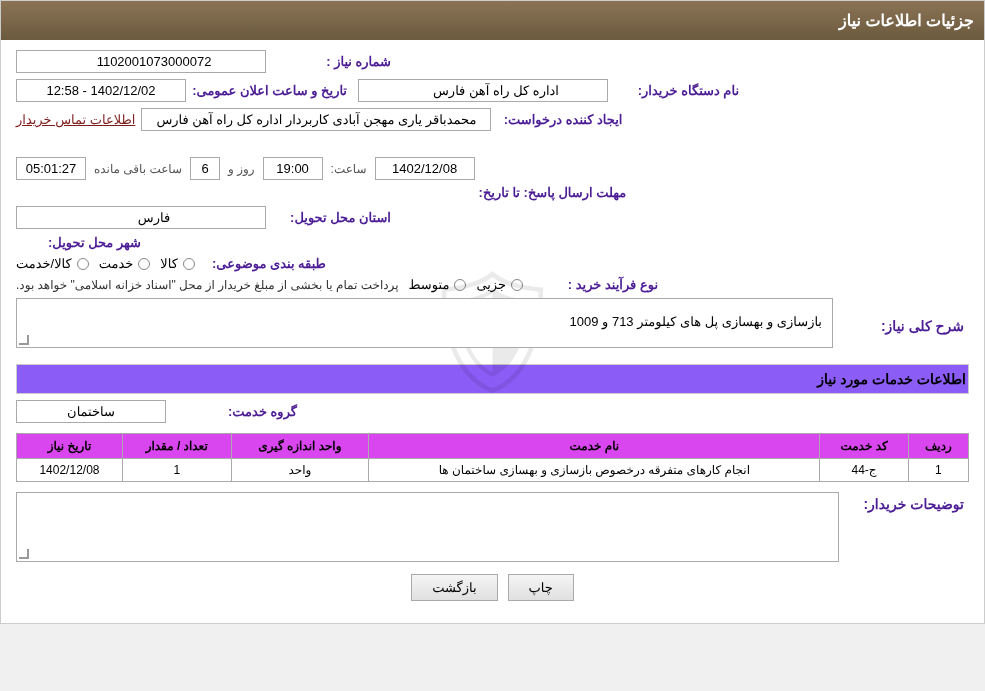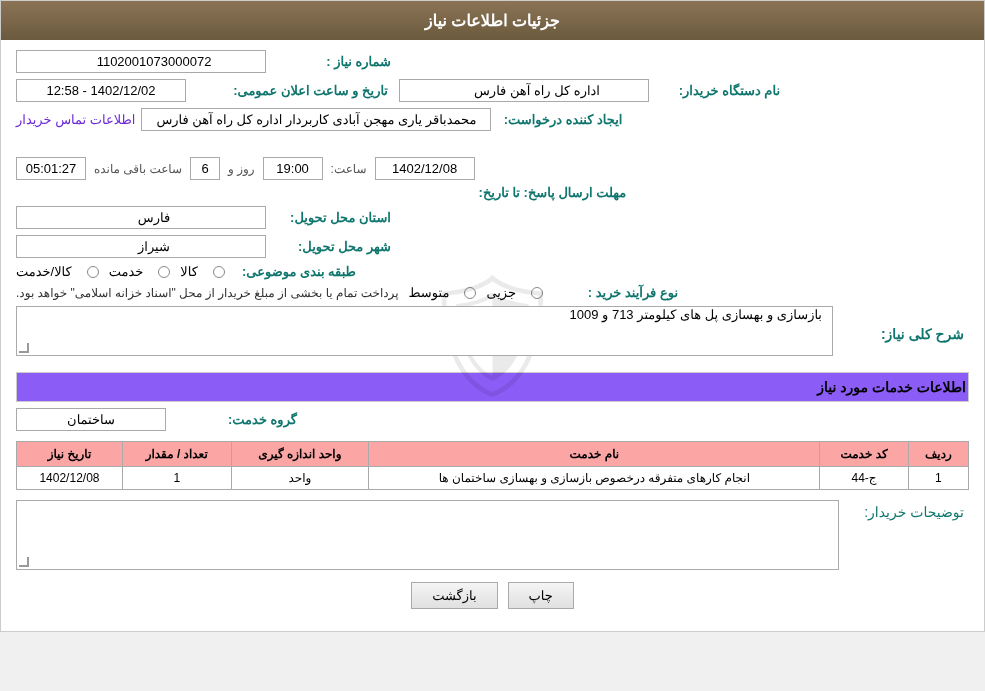--- a/index.html
+++ b/index.html
@@ -11,37 +11,36 @@
     }
     .page-wrapper {
       max-width: 985px;
       margin: 0 auto;
       background: #fff;
       border: 1px solid #ccc;
     }
     .header-bar {
       background: linear-gradient(to bottom, #8B7355, #6B5A3E);
       color: #fff;
-      text-align: center;
       padding: 10px;
       font-size: 16px;
       font-weight: bold;
     }
     .content-area {
       padding: 10px 15px;
     }
     .info-row {
       display: flex;
       align-items: center;
       margin-bottom: 6px;
       justify-content: flex-end;
     }
     .label {
       font-weight: bold;
-      color: #0f766e;
+      color: #4c1d95;
       min-width: 130px;
       text-align: right;
       padding-right: 5px;
       white-space: nowrap;
     }
     .value-box {
       border: 1px solid #aaa;
       background: #fff;
       padding: 3px 6px;
       min-height: 22px;
@@ -81,46 +80,47 @@
     }
     .radio-group {
       display: flex;
       align-items: center;
       gap: 10px;
       justify-content: flex-end;
     }
     .radio-item {
       display: flex;
       align-items: center;
-      gap: 15px;
+      gap: 5px;
     }
     .radio-circle {
       width: 12px;
       height: 12px;
       border-radius: 50%;
       border: 1px solid #888;
       background: #fff;
       display: inline-block;
     }
     .link-text {
-      color: #6d28d9;
+      color: #7f1d1d;
       cursor: pointer;
+      text-decoration: underline;
     }
     .section-title {
       background: #8b5cf6;
       border: 1px solid #ccc;
       padding: 6px 2px;
       font-weight: bold;
       font-size: 14px;
       margin: 10px 0 6px 0;
       text-align: right;
     }
     .description-box {
       border: 1px solid #aaa;
-      padding: 0 10px;
+      padding: 15px 10px;
       min-height: 50px;
       text-align: right;
       background: #fff;
       margin-bottom: 6px;
       width: 100%;
       position: relative;
     }
     .description-box .resize-handle {
       position: absolute;
       bottom: 2px;
@@ -132,21 +132,21 @@
     }
     .services-section {
       margin: 10px 0;
     }
     .services-table {
       width: 100%;
       border-collapse: collapse;
       margin-bottom: 8px;
     }
     .services-table th {
-      background: #fca5a5;
+      background: #d946ef;
       border: 1px solid #aaa;
       padding: 5px 8px;
       text-align: center;
       font-weight: bold;
       font-size: 12px;
     }
     .services-table td {
       border: 1px solid #aaa;
       padding: 4px 8px;
       text-align: center;
@@ -233,21 +233,21 @@
     <div class="shield-watermark">🛡</div>
 
     <div class="info-row">
       <span class="label">شماره نیاز :</span>
       <div class="value-box medium">1102001073000072</div>
     </div>
 
     <div class="row-flex">
       <span class="label">نام دستگاه خریدار:</span>
       <div class="value-box medium">اداره کل راه آهن فارس</div>
-      <span class="label" style="min-width:160px;margin-left:41px;">تاریخ و ساعت اعلان عمومی:</span>
+      <span class="label" style="min-width:160px;">تاریخ و ساعت اعلان عمومی:</span>
       <div class="value-box" style="min-width:170px;">1402/12/02 - 12:58</div>
     </div>
 
     <div class="row-flex">
       <span class="label">ایجاد کننده درخواست:</span>
       <div class="value-box wide">محمدباقر یاری مهجن آبادی کاربردار اداره کل راه آهن فارس</div>
       <span class="link-text">اطلاعات تماس خریدار</span>
     </div>
 
     <div class="date-row">
@@ -261,21 +261,20 @@
       <div class="small-box" style="min-width:70px;">05:01:27</div>
     </div>
 
     <div class="info-row">
       <span class="label">استان محل تحویل:</span>
       <div class="value-box medium">فارس</div>
     </div>
 
     <div class="info-row">
       <span class="label">شهر محل تحویل:</span>
-      <div class="value-box medium">شیراز</div>
     </div>
 
     <div class="row-flex">
       <span class="label">طبقه بندی موضوعی:</span>
       <div class="radio-group">
         <div class="radio-item">
           <span class="radio-circle"></span>
           <span>کالا</span>
         </div>
         <div class="radio-item">
@@ -339,21 +338,21 @@
       <td>انجام کارهای متفرقه درخصوص بازسازی و بهسازی ساختمان ها</td>
       <td>واحد</td>
       <td>1</td>
       <td>1402/12/08</td>
     </tr>
           </tbody>
       </table>
     </div>
 
     <div class="buyer-notes">
-      <span class="label" style="font-size:14px; font-weight:normal;">توضیحات خریدار:</span>
+      <span class="label" style="font-size:14px; font-weight:bold;">توضیحات خریدار:</span>
       <div class="notes-box">
         <div class="resize-handle"></div>
       </div>
     </div>
 
     <div class="buttons-row">
       <button class="btn">چاپ</button>
       <button class="btn">بازگشت</button>
     </div>
   </div>

